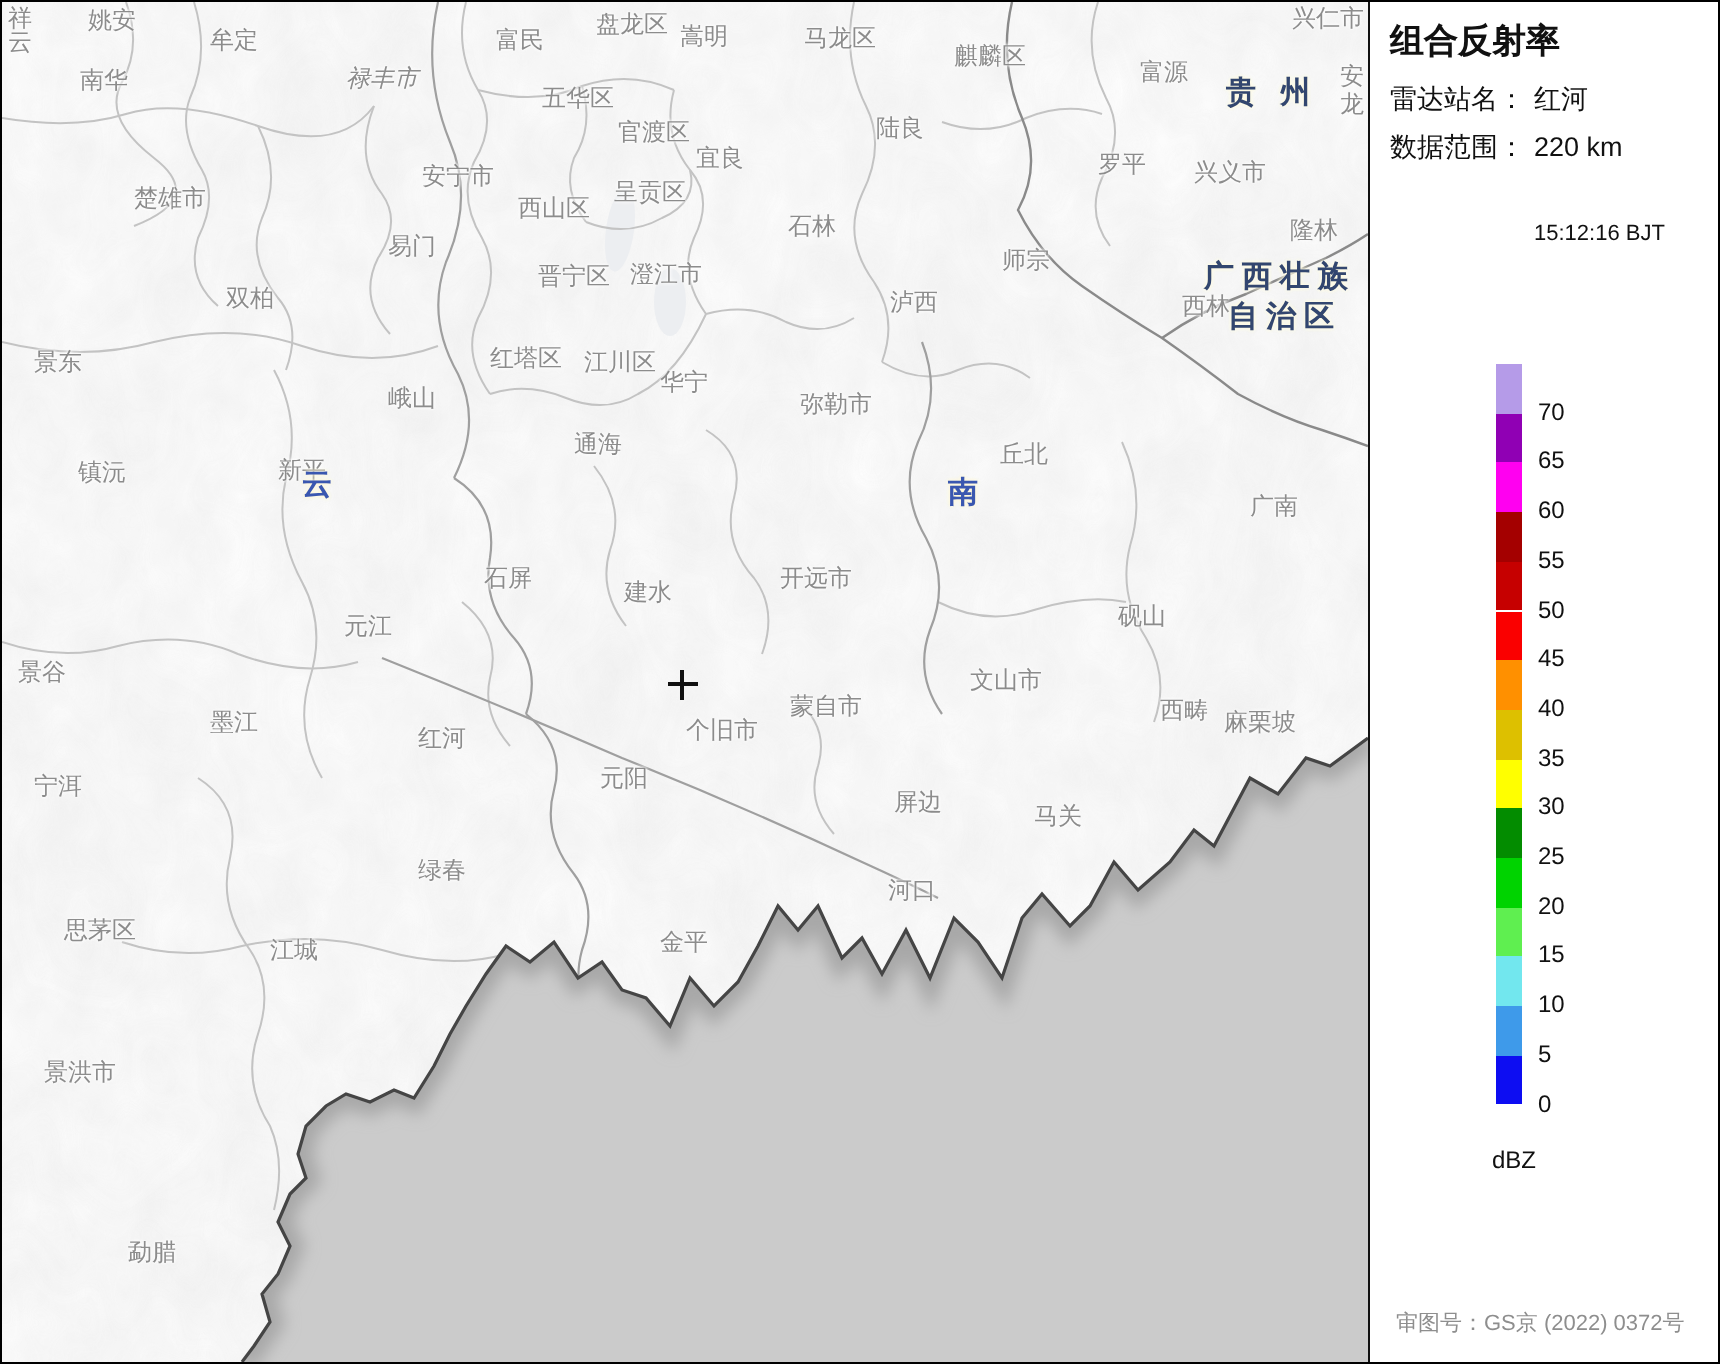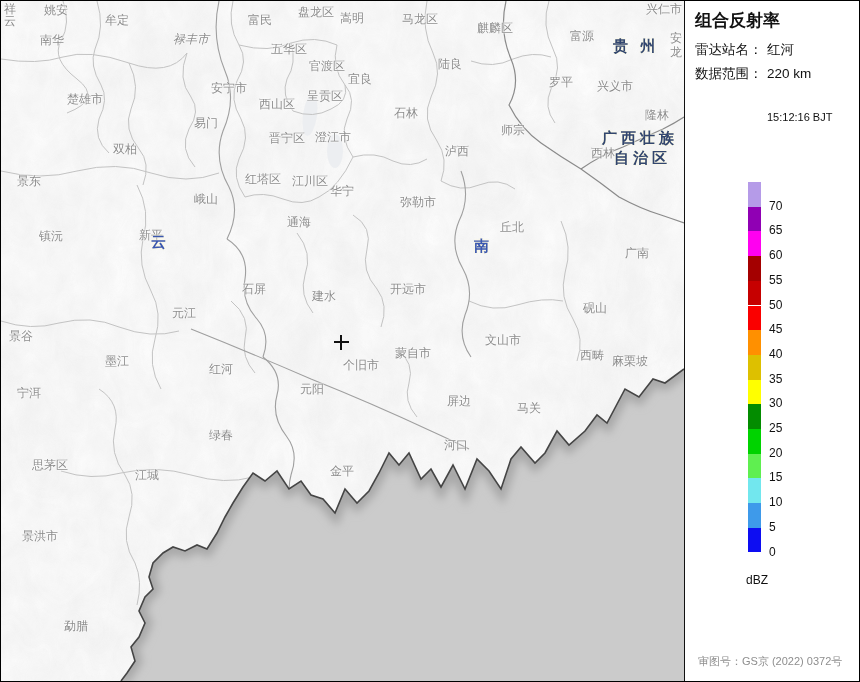--- a/index.html
+++ b/index.html
@@ -166,21 +166,21 @@
         <div class="map-label" style="left: 244px; top: 172px; font-family: Liberation Serif, serif;">红塔区</div>
         <div class="map-label" style="left: 291px; top: 174px;">江川区</div>
         <div class="map-label" style="left: 329px; top: 184px;">华宁</div>
         <div class="map-label" style="left: 399px; top: 195px;">弥勒市</div>
         <div class="map-label" style="left: 286px; top: 215px;">通海</div>
         <div class="map-label" style="left: 241px; top: 282px;">石屏</div>
         <div class="map-label" style="left: 311px; top: 289px;">建水</div>
         <div class="map-label" style="left: 389px; top: 282px;">开远市</div>
         <div class="map-label" style="left: 499px; top: 220px;">丘北</div>
         <div class="map-label" style="left: 624px; top: 246px;">广南</div>
-        <div class="map-label" style="left: 558px; top: 301px; margin-left: 24px;">砚山</div>
+        <div class="map-label" style="left: 558px; top: 301px;">砚山</div>
         <div class="map-label" style="left: 484px; top: 333px;">文山市</div>
         <div class="map-label" style="left: 8px; top: 329px;">景谷</div>
         <div class="map-label" style="left: 104px; top: 354px;">墨江</div>
         <div class="map-label" style="left: 208px; top: 362px;">红河</div>
         <div class="map-label" style="left: 16px; top: 386px;">宁洱</div>
         <div class="map-label" style="left: 208px; top: 428px;">绿春</div>
         <div class="map-label" style="left: 31px; top: 458px;">思茅区</div>
         <div class="map-label" style="left: 134px; top: 468px;">江城</div>
         <div class="map-label" style="left: 394px; top: 346px;">蒙自市</div>
         <div class="map-label" style="left: 342px; top: 358px;">个旧市</div>

